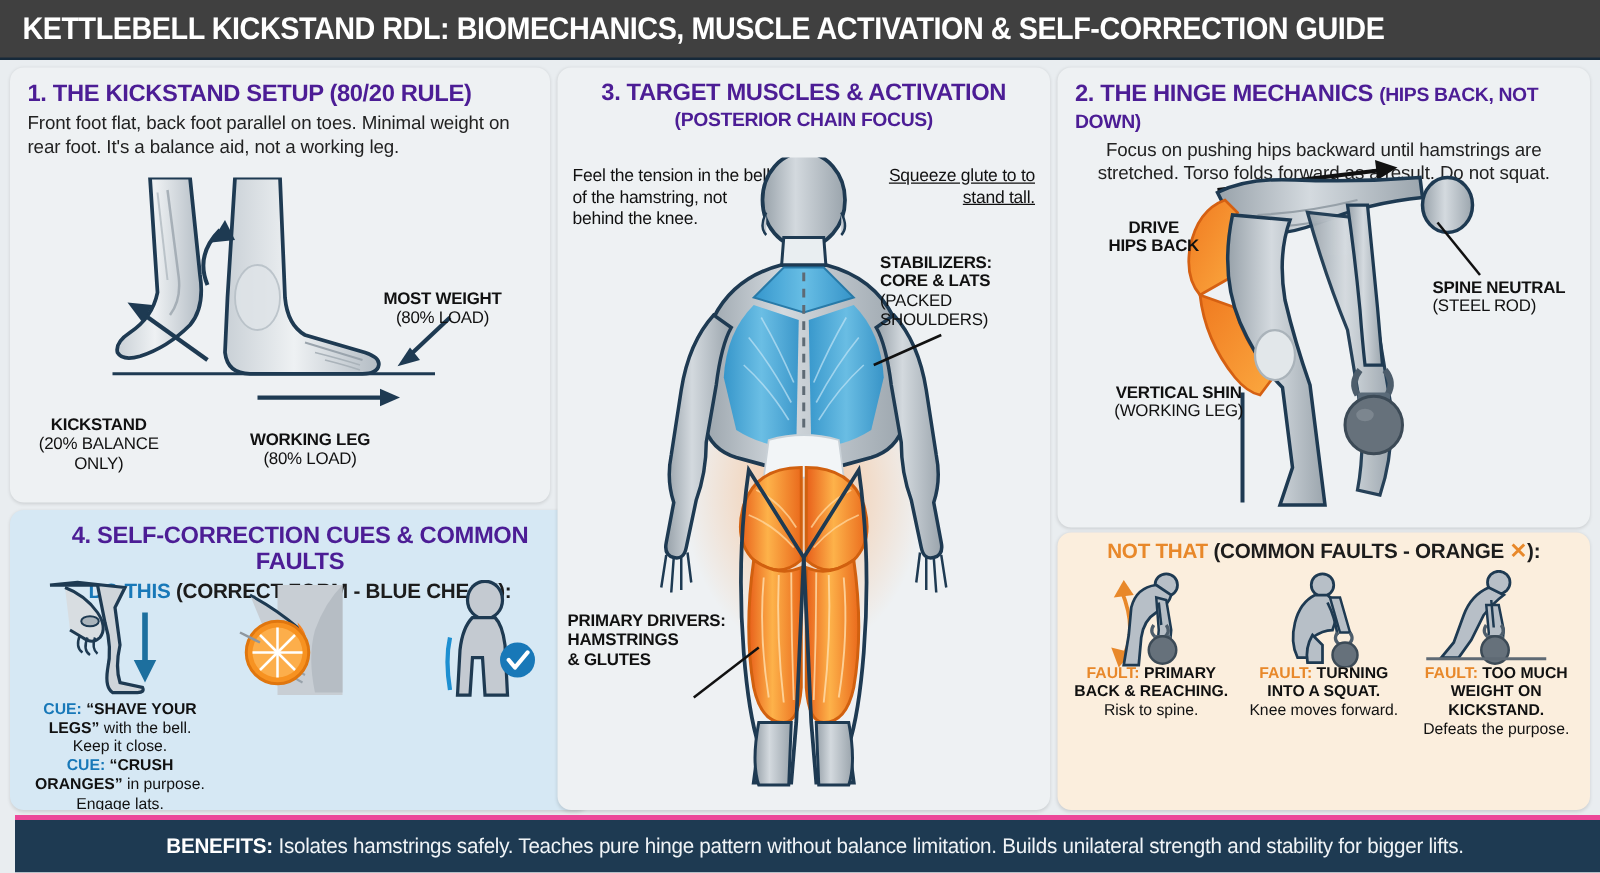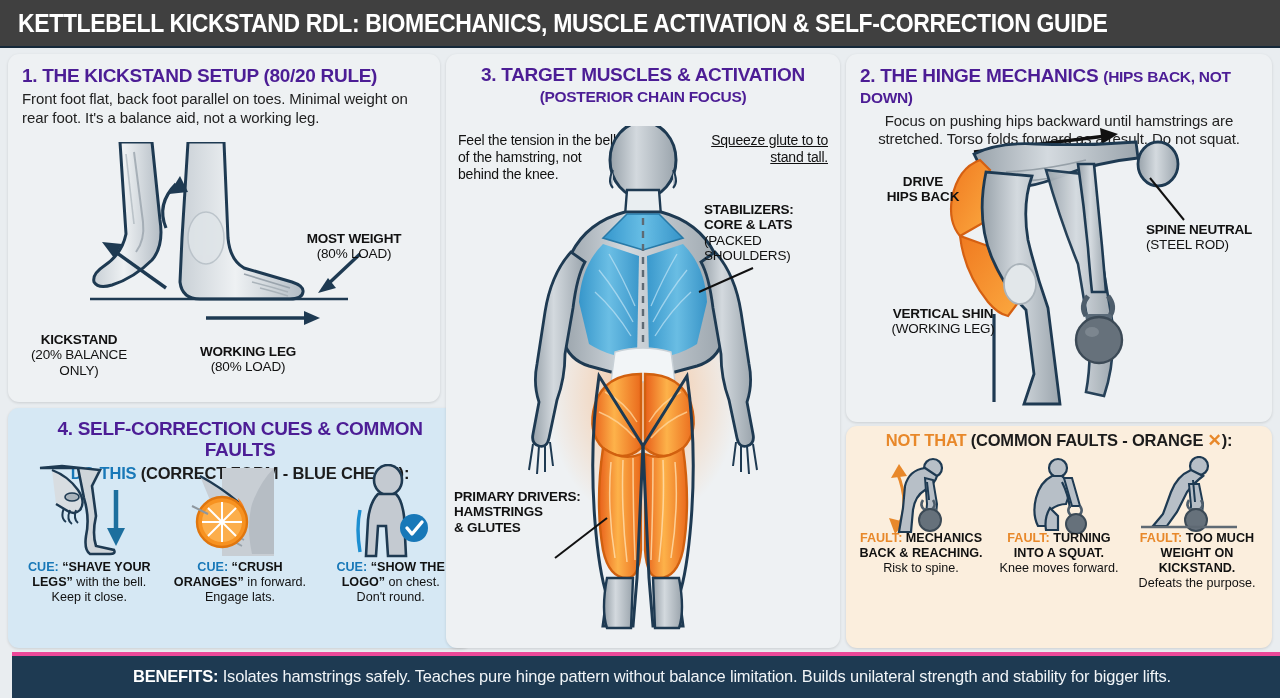--- a/index.html
+++ b/index.html
@@ -59,22 +59,22 @@
 
   
   .art { position: absolute; }
 
   
   .do-this {
     text-align: center; font-size: 16.5px; font-weight: bold;
     color: #1c1c1c; padding-top: 3px; letter-spacing: -0.2px;
   }
   .do-this .hl { color: #1878b8; }
-  .cue-row { position: absolute; left: 0; top: 152px; width: 100%;
-             display: flex; justify-content: space-around; padding: 0 6px; }
+  .cue-row { position: absolute; left: 12px; top: 152px; width: 100%;
+             display: flex; justify-content: space-around; padding: 0 6px; flex-direction: column; }
   .cue { width: 140px; text-align: center; font-size: 12.6px; line-height: 1.2; color: #111; }
   .cue .ck { color: #1878b8; font-weight: bold; }
   .cue .strong { font-weight: bold; }
   .cue .note { display: block; }
   .img-row { position: absolute; left: 0; top: 56px; width: 100%;
              display: flex; justify-content: space-around; align-items: flex-end; height: 96px; padding: 0 10px;}
 
   
   .not-that {
     text-align: center; font-size: 16.5px; font-weight: bold;
@@ -214,21 +214,21 @@
     </div>
 
     <div class="cue-row">
       <div class="cue">
         <span class="ck">CUE:</span>
         <span class="strong">“SHAVE YOUR LEGS”</span><span> with the bell.</span>
         <span class="note">Keep it close.</span>
       </div>
       <div class="cue">
         <span class="ck">CUE:</span>
-        <span class="strong">“CRUSH ORANGES”</span><span> in forward.</span>
+        <span class="strong">“CRUSH ORANGES”</span><span> in purpose.</span>
         <span class="note">Engage lats.</span>
       </div>
       <div class="cue">
         <span class="ck">CUE:</span>
         <span class="strong">“SHOW THE LOGO”</span><span> on chest.</span>
         <span class="note">Don't round.</span>
       </div>
     </div>
   </div>
 
@@ -459,21 +459,21 @@
         <path d="M56 44 Q52 50 58 54 M68 44 Q72 50 66 54" fill="none" stroke="#4d5d6b" stroke-width="2.6"></path>
         <rect x="56" y="52" width="14" height="4" rx="2" fill="#5a6a78"></rect>
         <circle cx="63" cy="64" r="11" fill="#66717b" stroke="#3c4a56" stroke-width="2"></circle>
         <line x1="8" y1="71" x2="104" y2="71" stroke="#5f6a74" stroke-width="2.4"></line>
       </svg>
     </div>
 
     <div class="fault-row">
       <div class="fault">
         <span class="fk">FAULT:</span>
-        <span class="strong">MECHANICS</span><br>
+        <span class="strong">PRIMARY</span><br>
         <span class="strong">BACK &amp; REACHING.</span><br>
         <span>Risk to spine.</span>
       </div>
       <div class="fault">
         <span class="fk">FAULT:</span>
         <span class="strong">TURNING</span><br>
         <span class="strong">INTO A SQUAT.</span><br>
         <span>Knee moves forward.</span>
       </div>
       <div class="fault">

